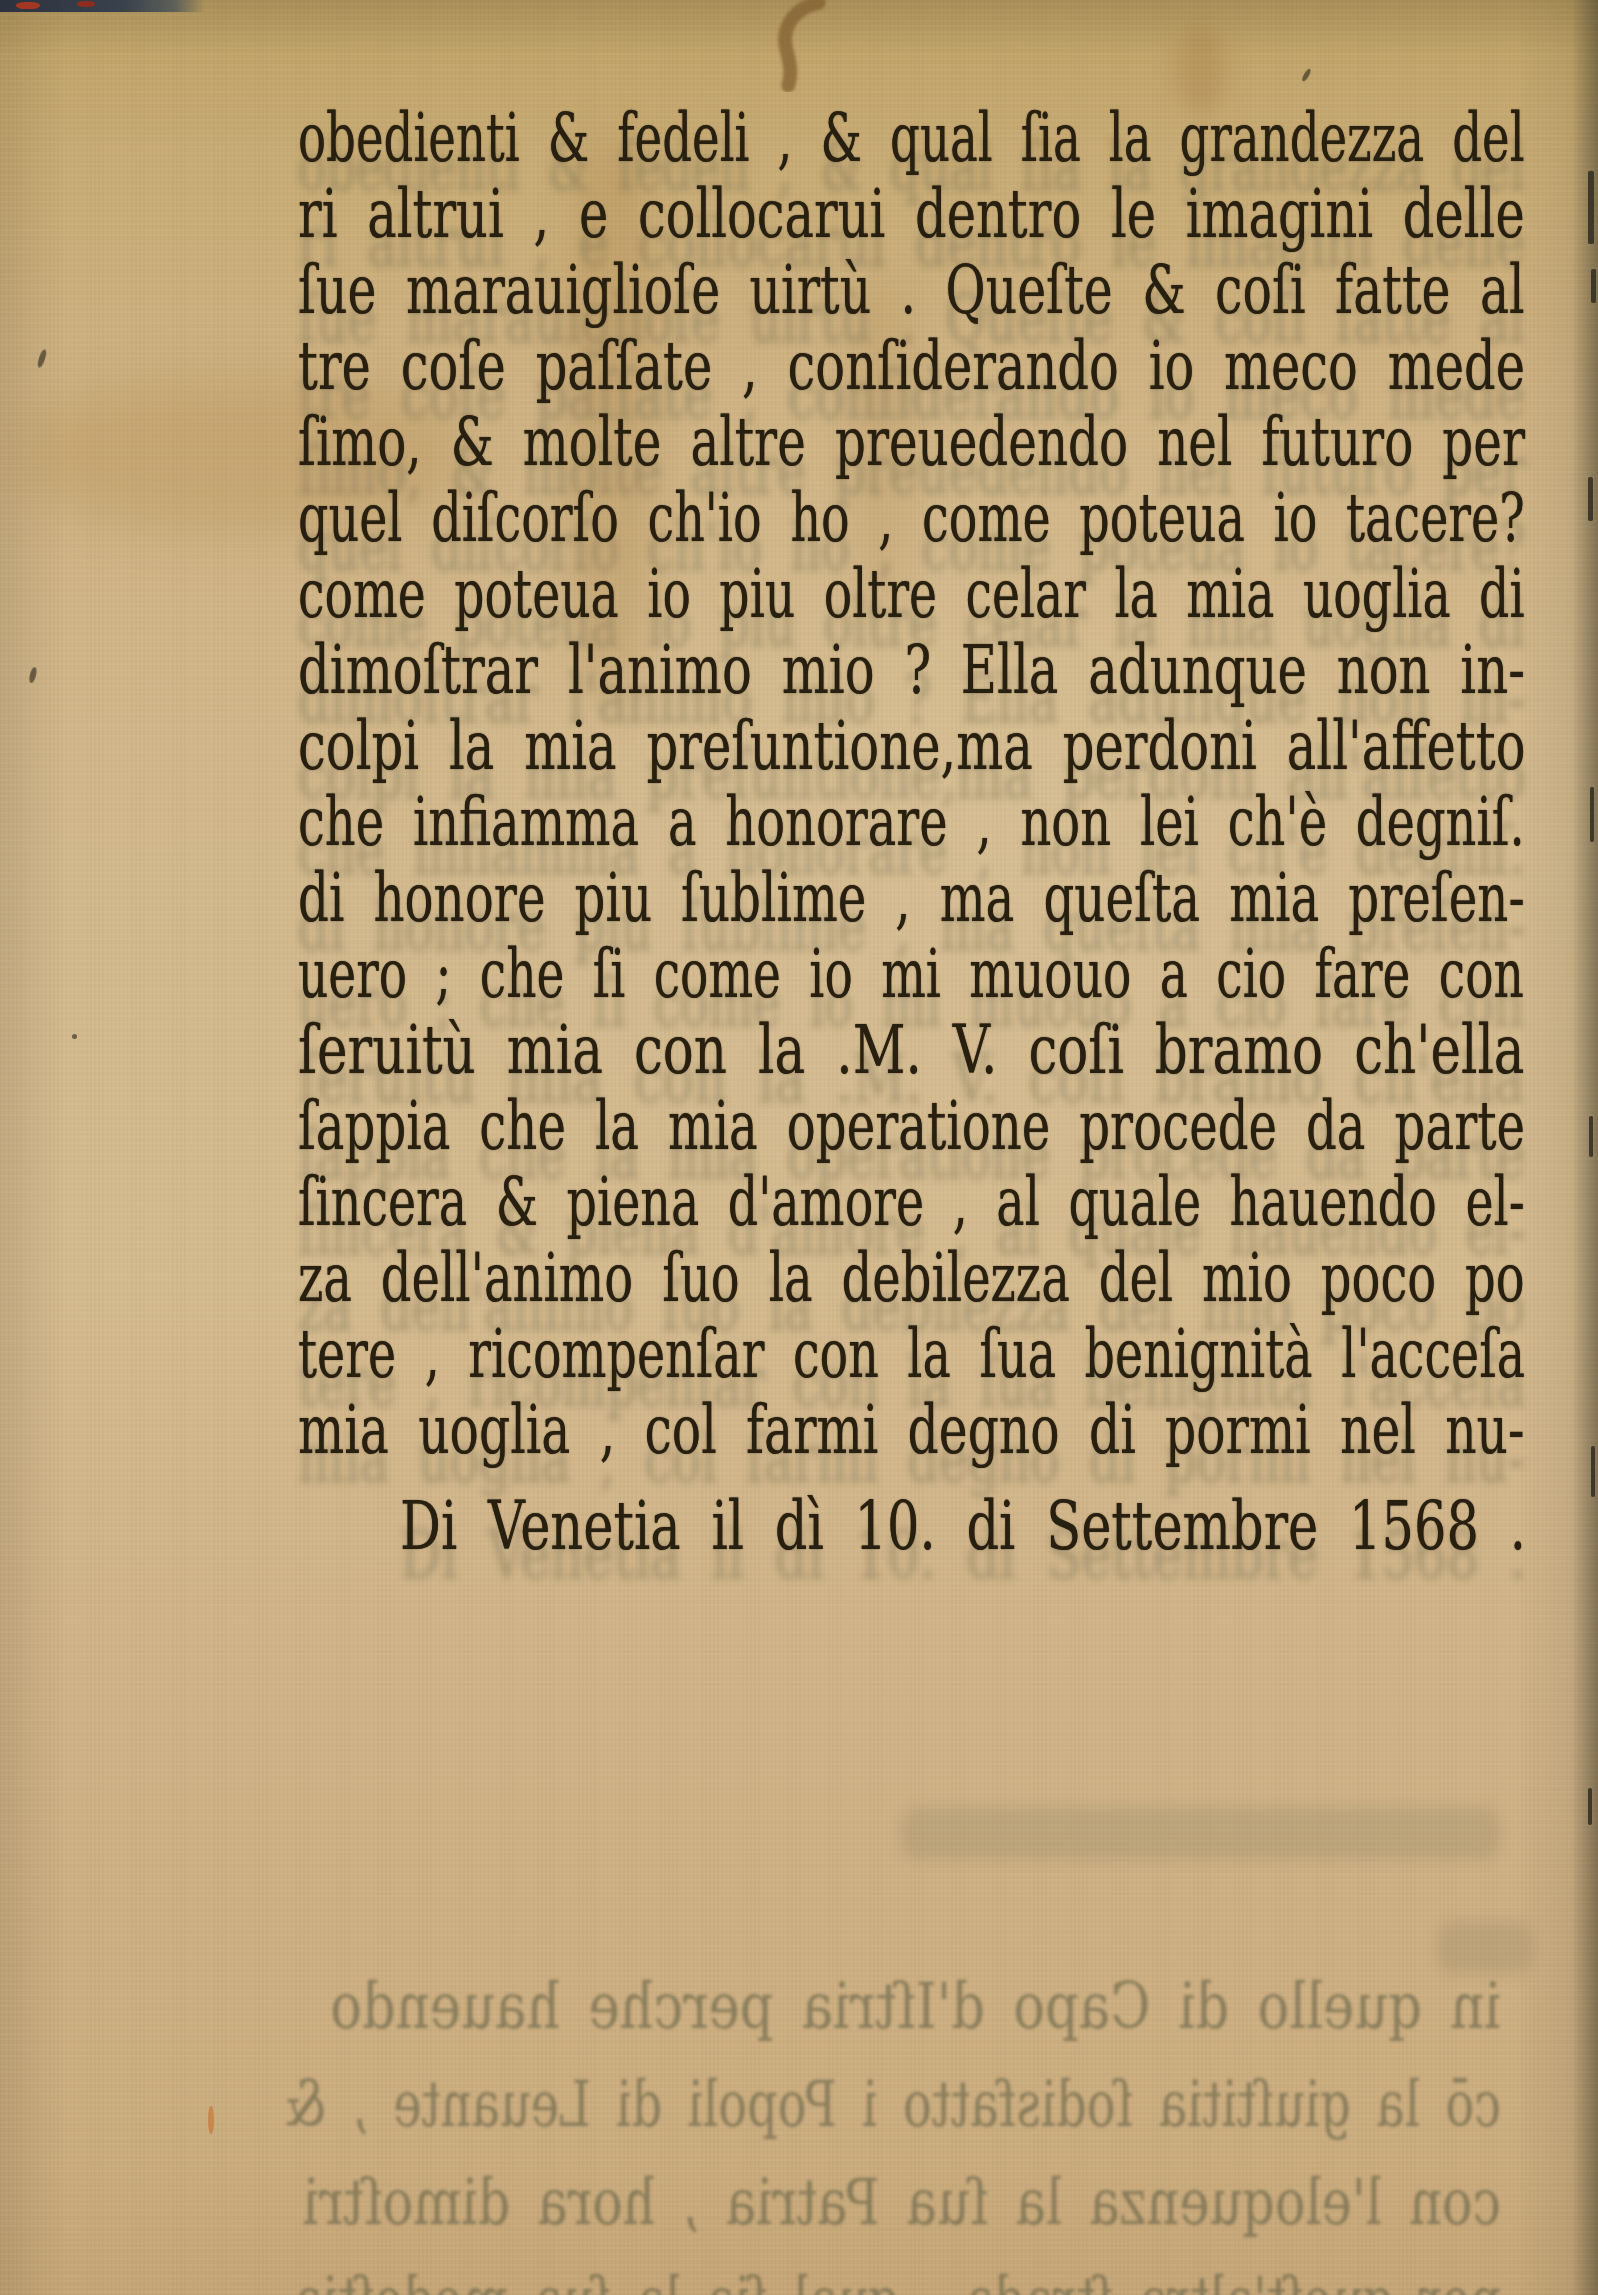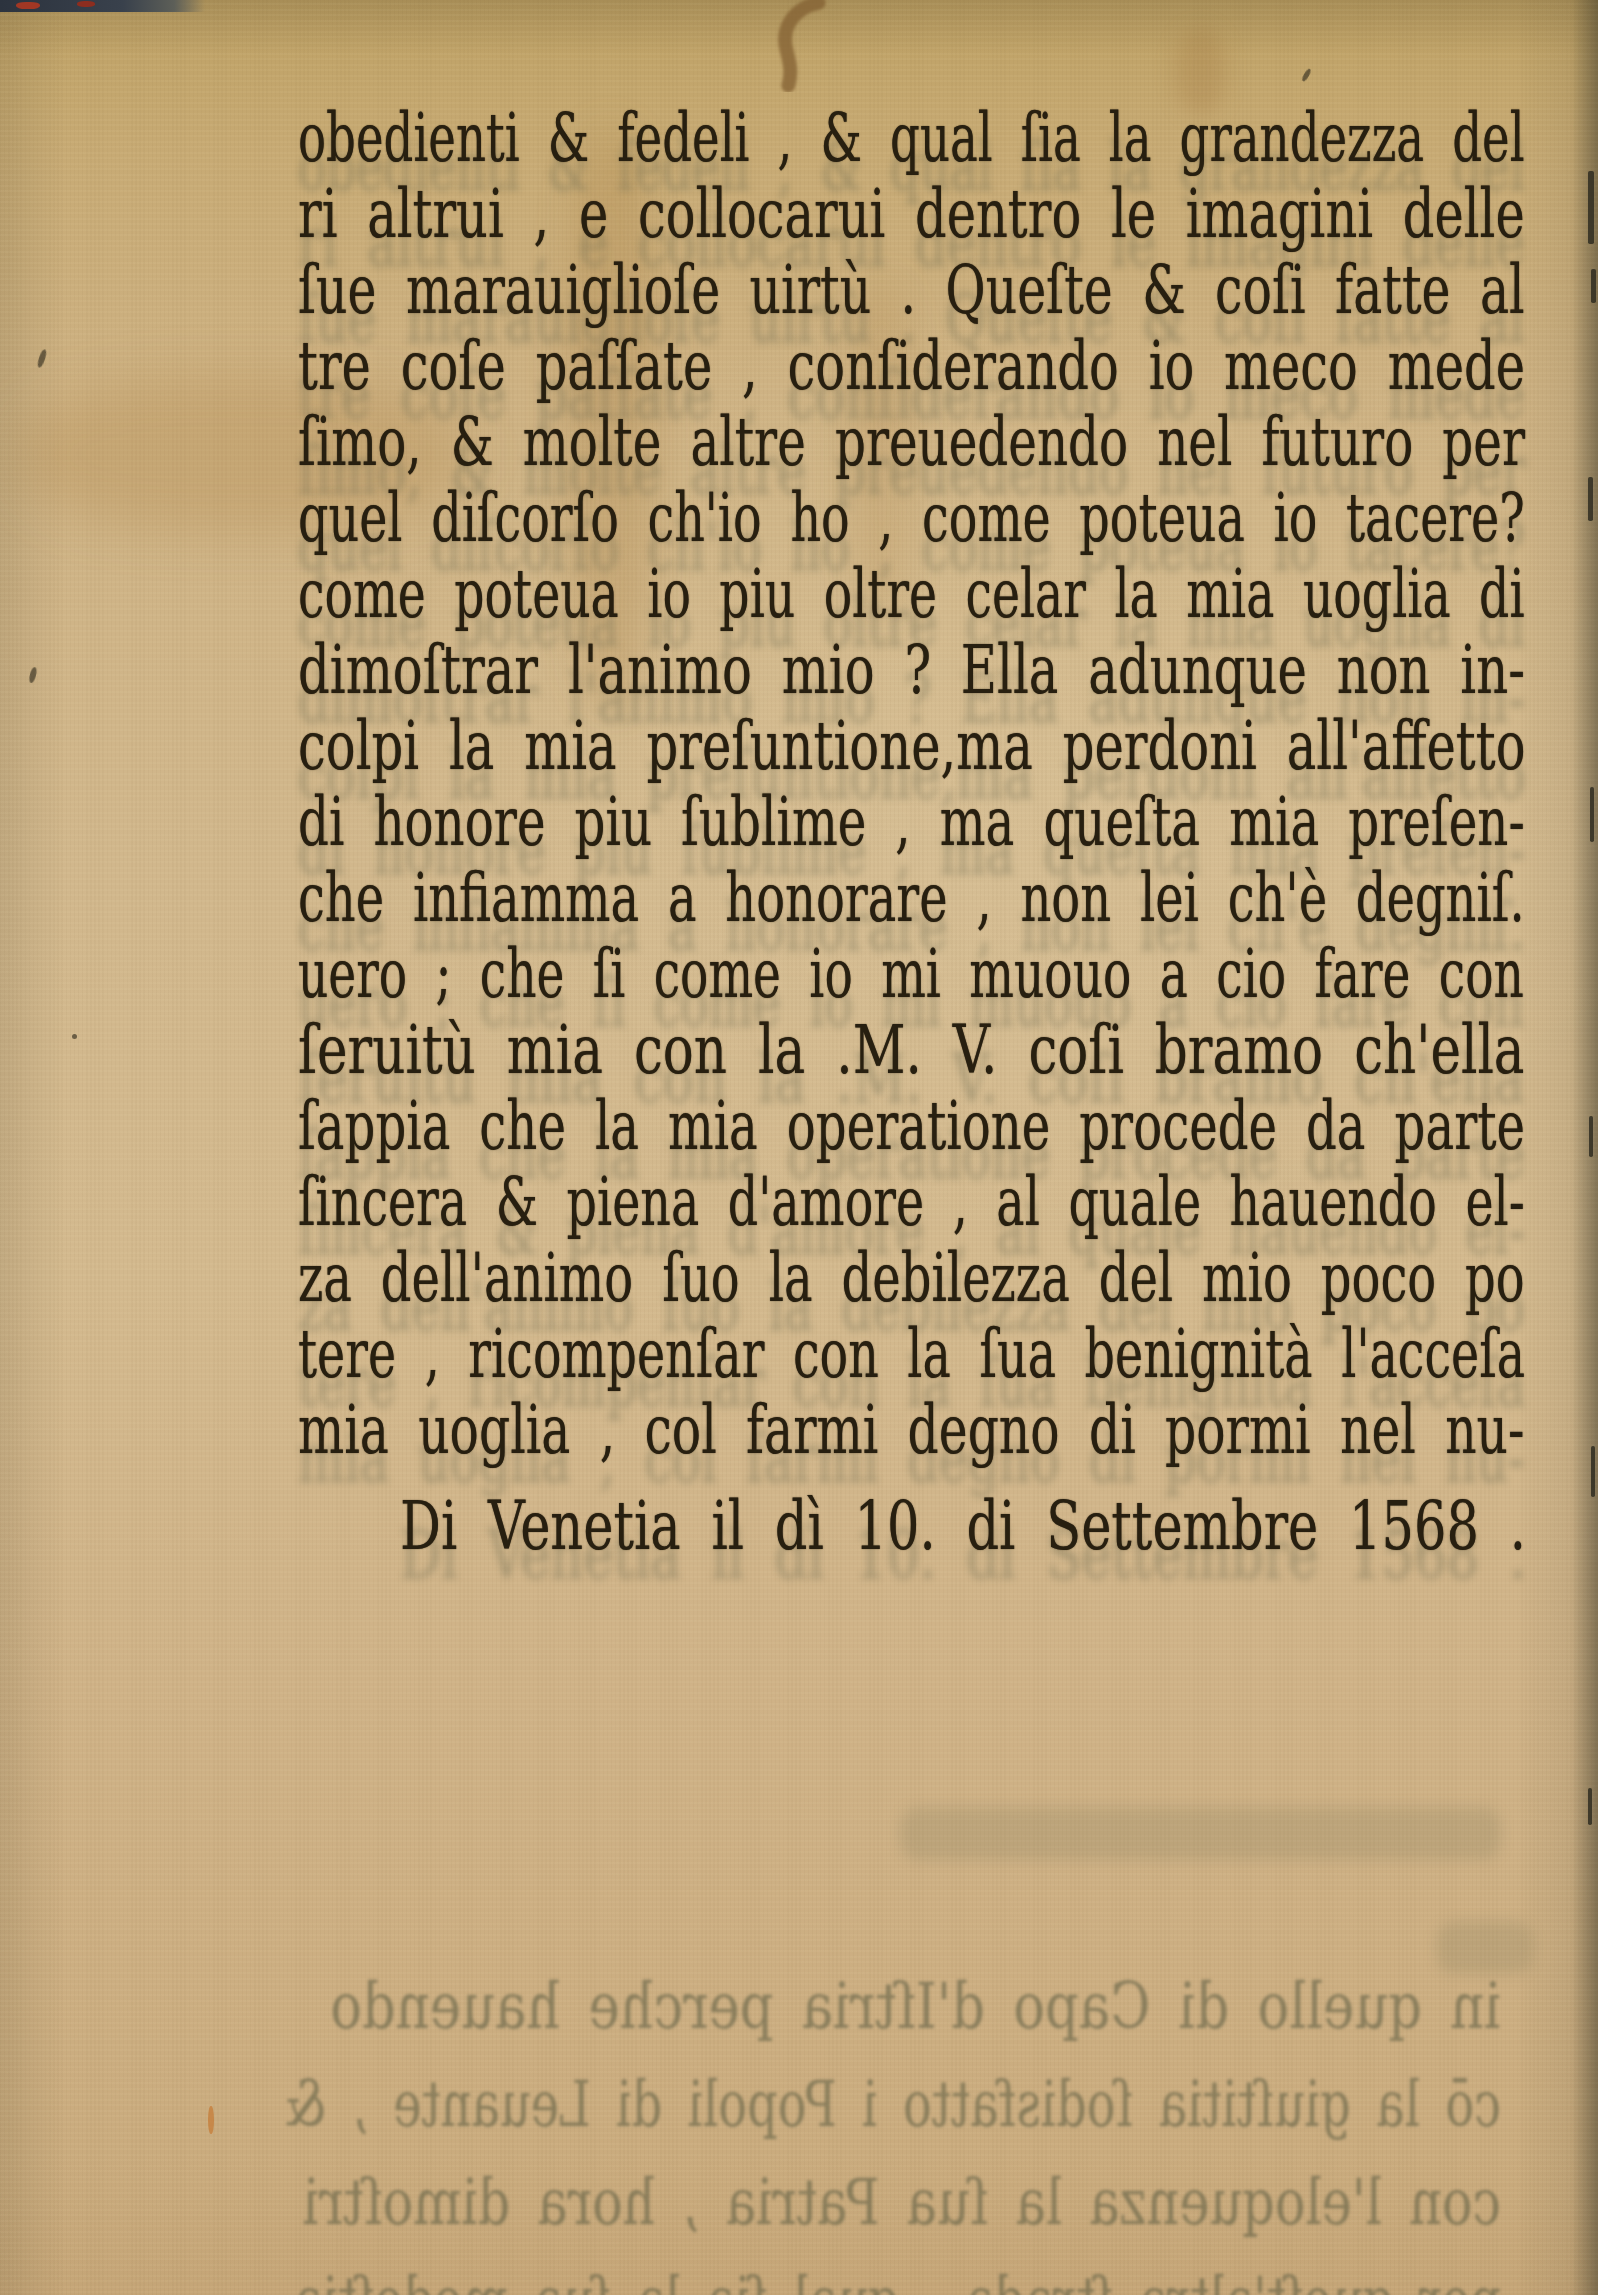--- a/index.html
+++ b/index.html
@@ -65,22 +65,22 @@
   <div class="textblock">
     <div class="line"><span class="fit" style="transform: scaleX(0.696324);">obedienti &amp; fedeli , &amp; qual ſia la grandezza del</span></div>
     <div class="line"><span class="fit" style="transform: scaleX(0.738206);">ri altrui , e collocarui dentro le imagini delle</span></div>
     <div class="line"><span class="fit" style="transform: scaleX(0.729776);">ſue marauiglioſe uirtù . Queſte &amp; coſi fatte al</span></div>
     <div class="line"><span class="fit" style="transform: scaleX(0.739197);">tre coſe paſſate , conſiderando io meco mede</span></div>
     <div class="line"><span class="fit" style="transform: scaleX(0.721607);">ſimo, &amp; molte altre preuedendo nel futuro per</span></div>
     <div class="line"><span class="fit" style="transform: scaleX(0.710509);">quel diſcorſo ch'io ho , come poteua io tacere?</span></div>
     <div class="line"><span class="fit" style="transform: scaleX(0.706287);">come poteua io piu oltre celar la mia uoglia di</span></div>
     <div class="line"><span class="fit" style="transform: scaleX(0.741005);">dimoſtrar l'animo mio ? Ella adunque non in-</span></div>
     <div class="line"><span class="fit" style="transform: scaleX(0.740283);">colpi la mia preſuntione,ma perdoni all'affetto</span></div>
+    <div class="line"><span class="fit" style="transform: scaleX(0.715408);">che infiamma a honorare , non lei ch'è degniſ.</span></div>
     <div class="line"><span class="fit" style="transform: scaleX(0.720968);">di honore piu ſublime , ma queſta mia preſen-</span></div>
-    <div class="line"><span class="fit" style="transform: scaleX(0.715408);">che infiamma a honorare , non lei ch'è degniſ.</span></div>
     <div class="line"><span class="fit" style="transform: scaleX(0.703555);">uero ; che ſi come io mi muouo a cio fare con</span></div>
     <div class="line"><span class="fit" style="transform: scaleX(0.769349);">ſeruitù mia con la .M. V. coſi bramo ch'ella</span></div>
     <div class="line"><span class="fit" style="transform: scaleX(0.719189);">ſappia che la mia operatione procede da parte</span></div>
     <div class="line"><span class="fit" style="transform: scaleX(0.709076);">ſincera &amp; piena d'amore , al quale hauendo el-</span></div>
     <div class="line"><span class="fit" style="transform: scaleX(0.716758);">za dell'animo ſuo la debilezza del mio poco po</span></div>
     <div class="line"><span class="fit" style="transform: scaleX(0.709333);">tere , ricompenſar con la ſua benignità l'acceſa</span></div>
     <div class="line"><span class="fit" style="transform: scaleX(0.727556);">mia uoglia , col farmi degno di pormi nel nu-</span></div>
     <div class="line dateline"><span class="fit" style="transform: scaleX(0.76202);">Di Venetia il dì 10. di Settembre 1568 .</span></div>
   </div>
 

